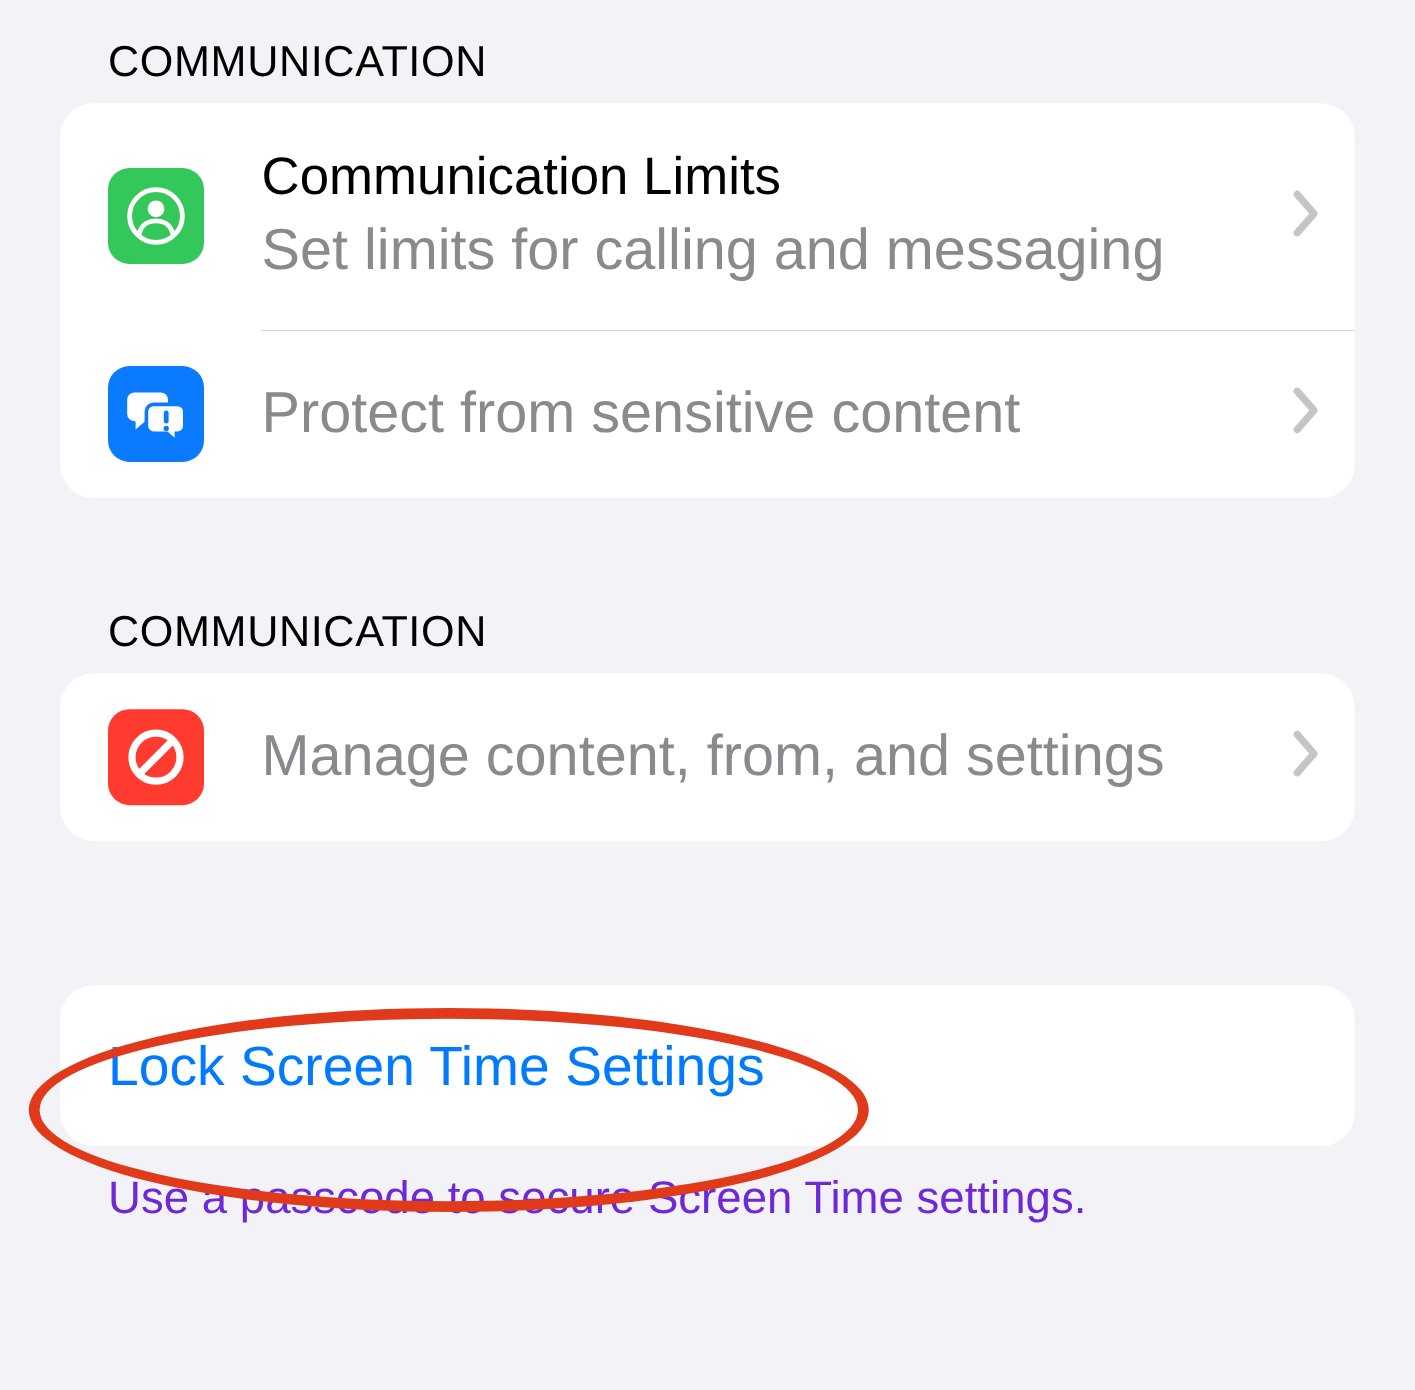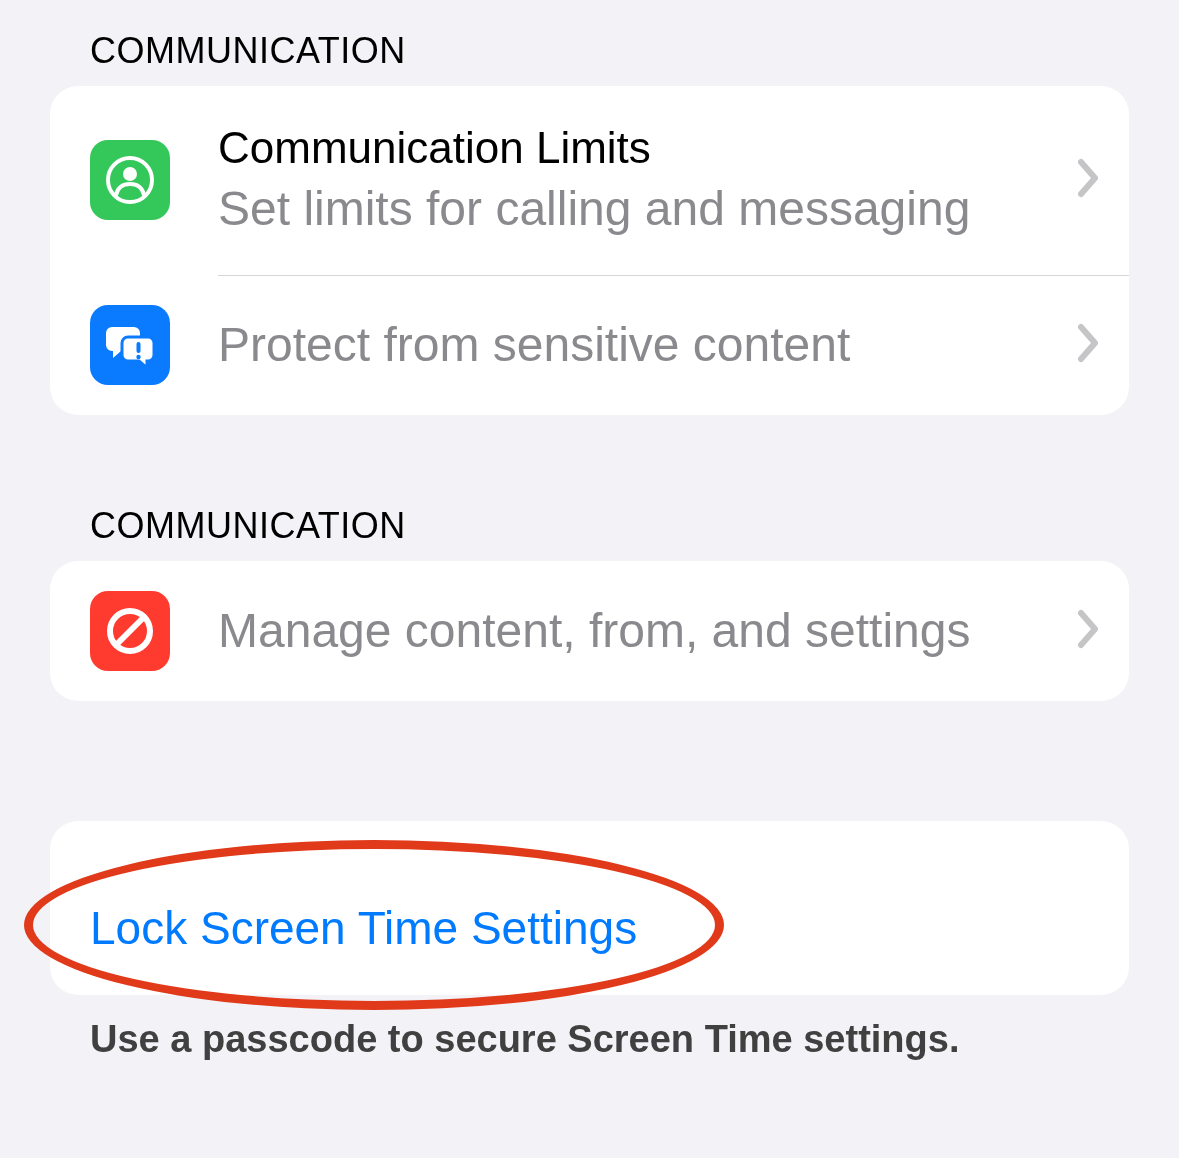--- a/index.html
+++ b/index.html
@@ -87,26 +87,25 @@
     .link-card {
       background: #ffffff;
       border-radius: 28px;
       padding: 40px 40px;
     }
     .link-text {
       font-size: 46px;
       font-weight: 400;
       color: #007aff;
       display: inline-block;
-      margin-top: 40px;
     }
     .footer-text {
       font-size: 38px;
-      font-weight: 700;
-      color: #404040;
+      font-weight: 400;
+      color: #6d28d9;
       padding: 20px 40px 0 40px;
       line-height: 1.3;
     }
     .annotation-ellipse {
       position: absolute;
       pointer-events: none;
       border: 9px solid #e03a1a;
       border-radius: 50%;
     }
   </style>

